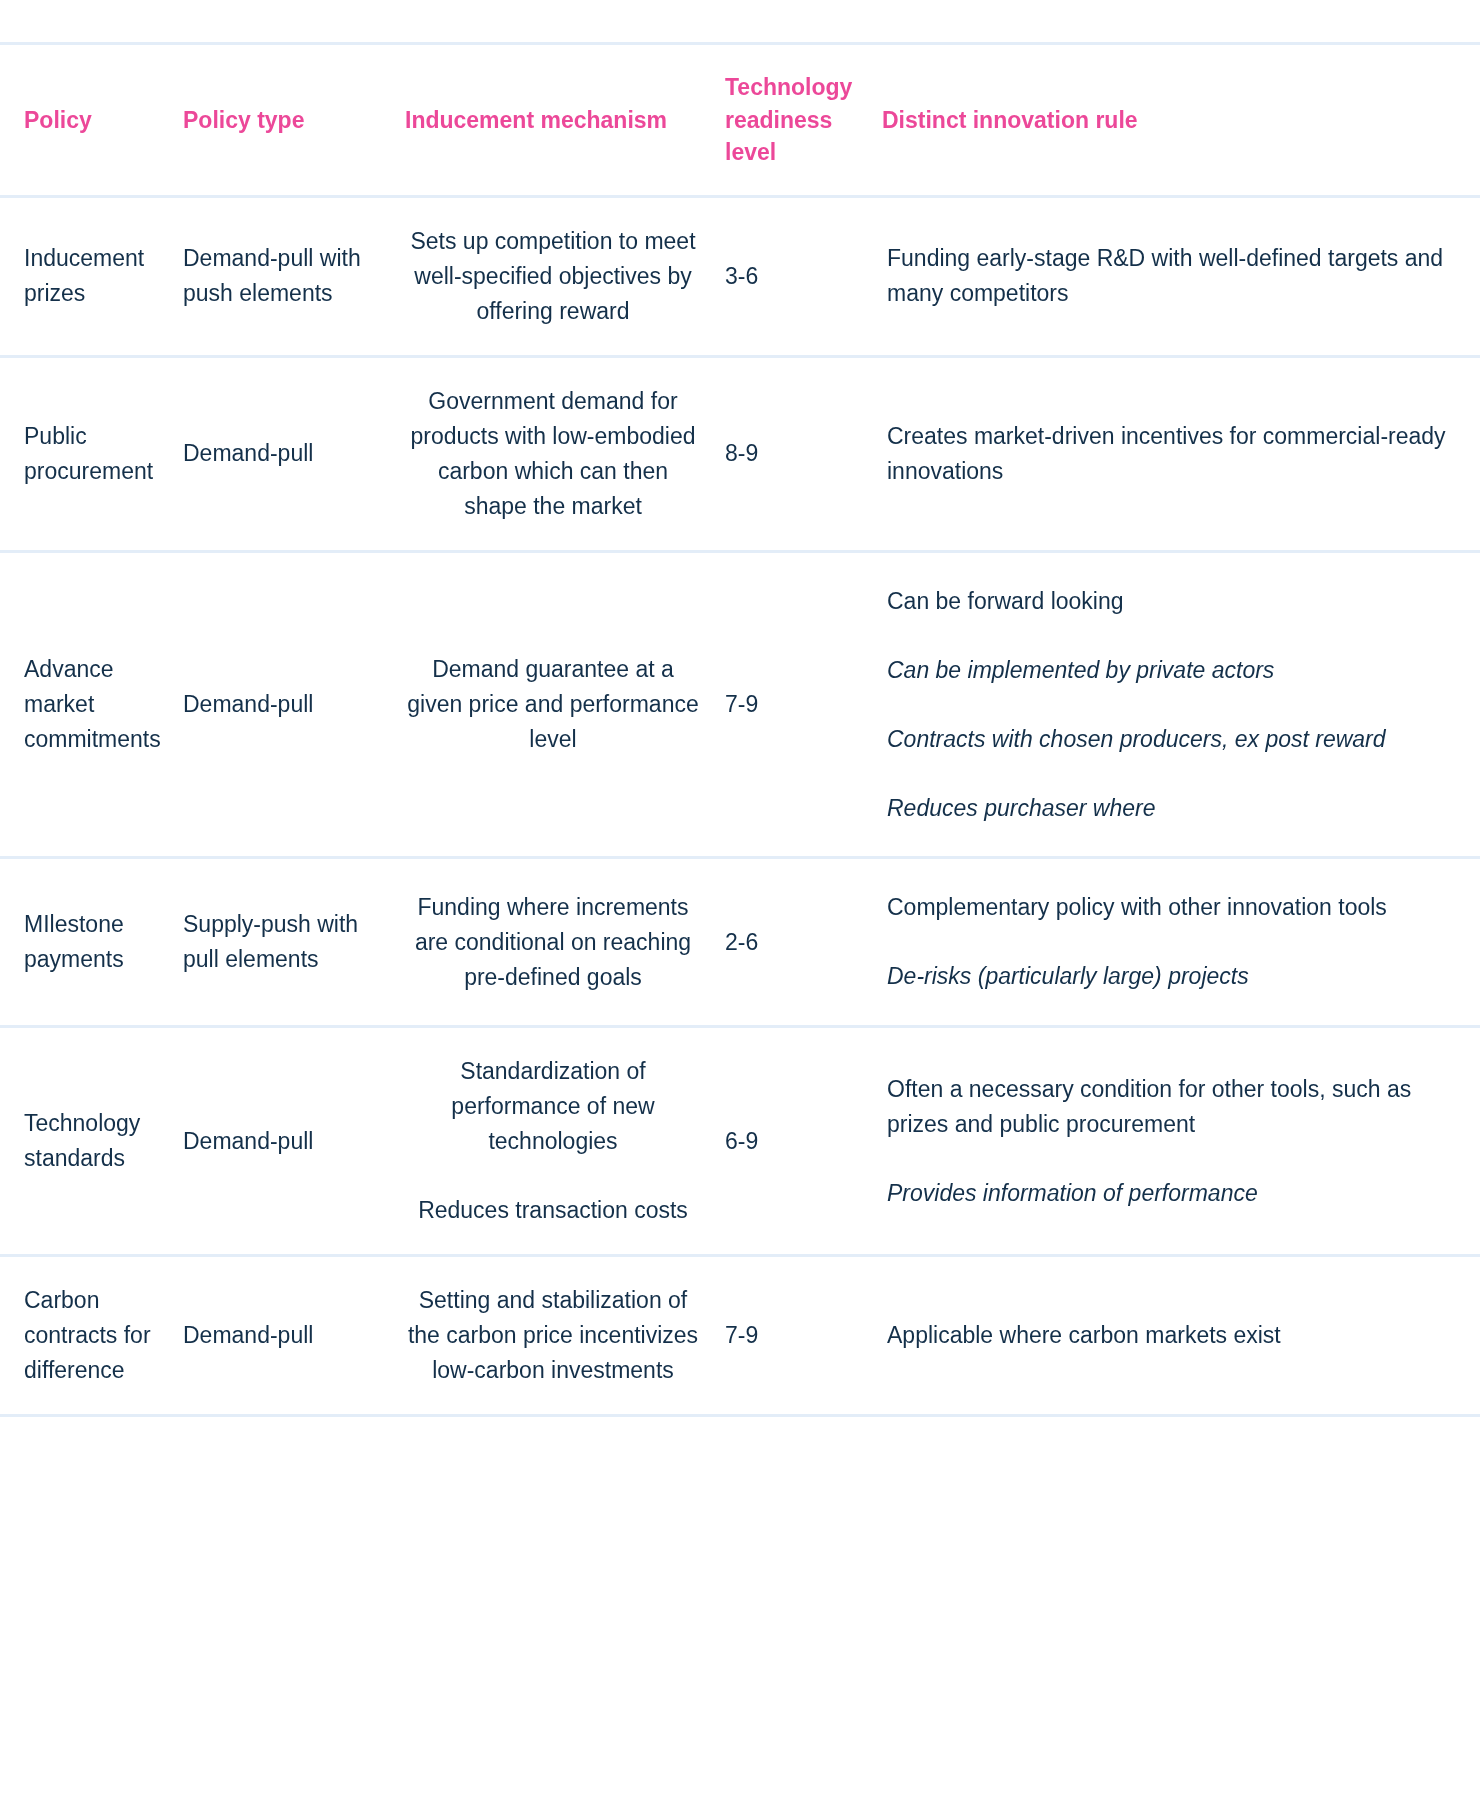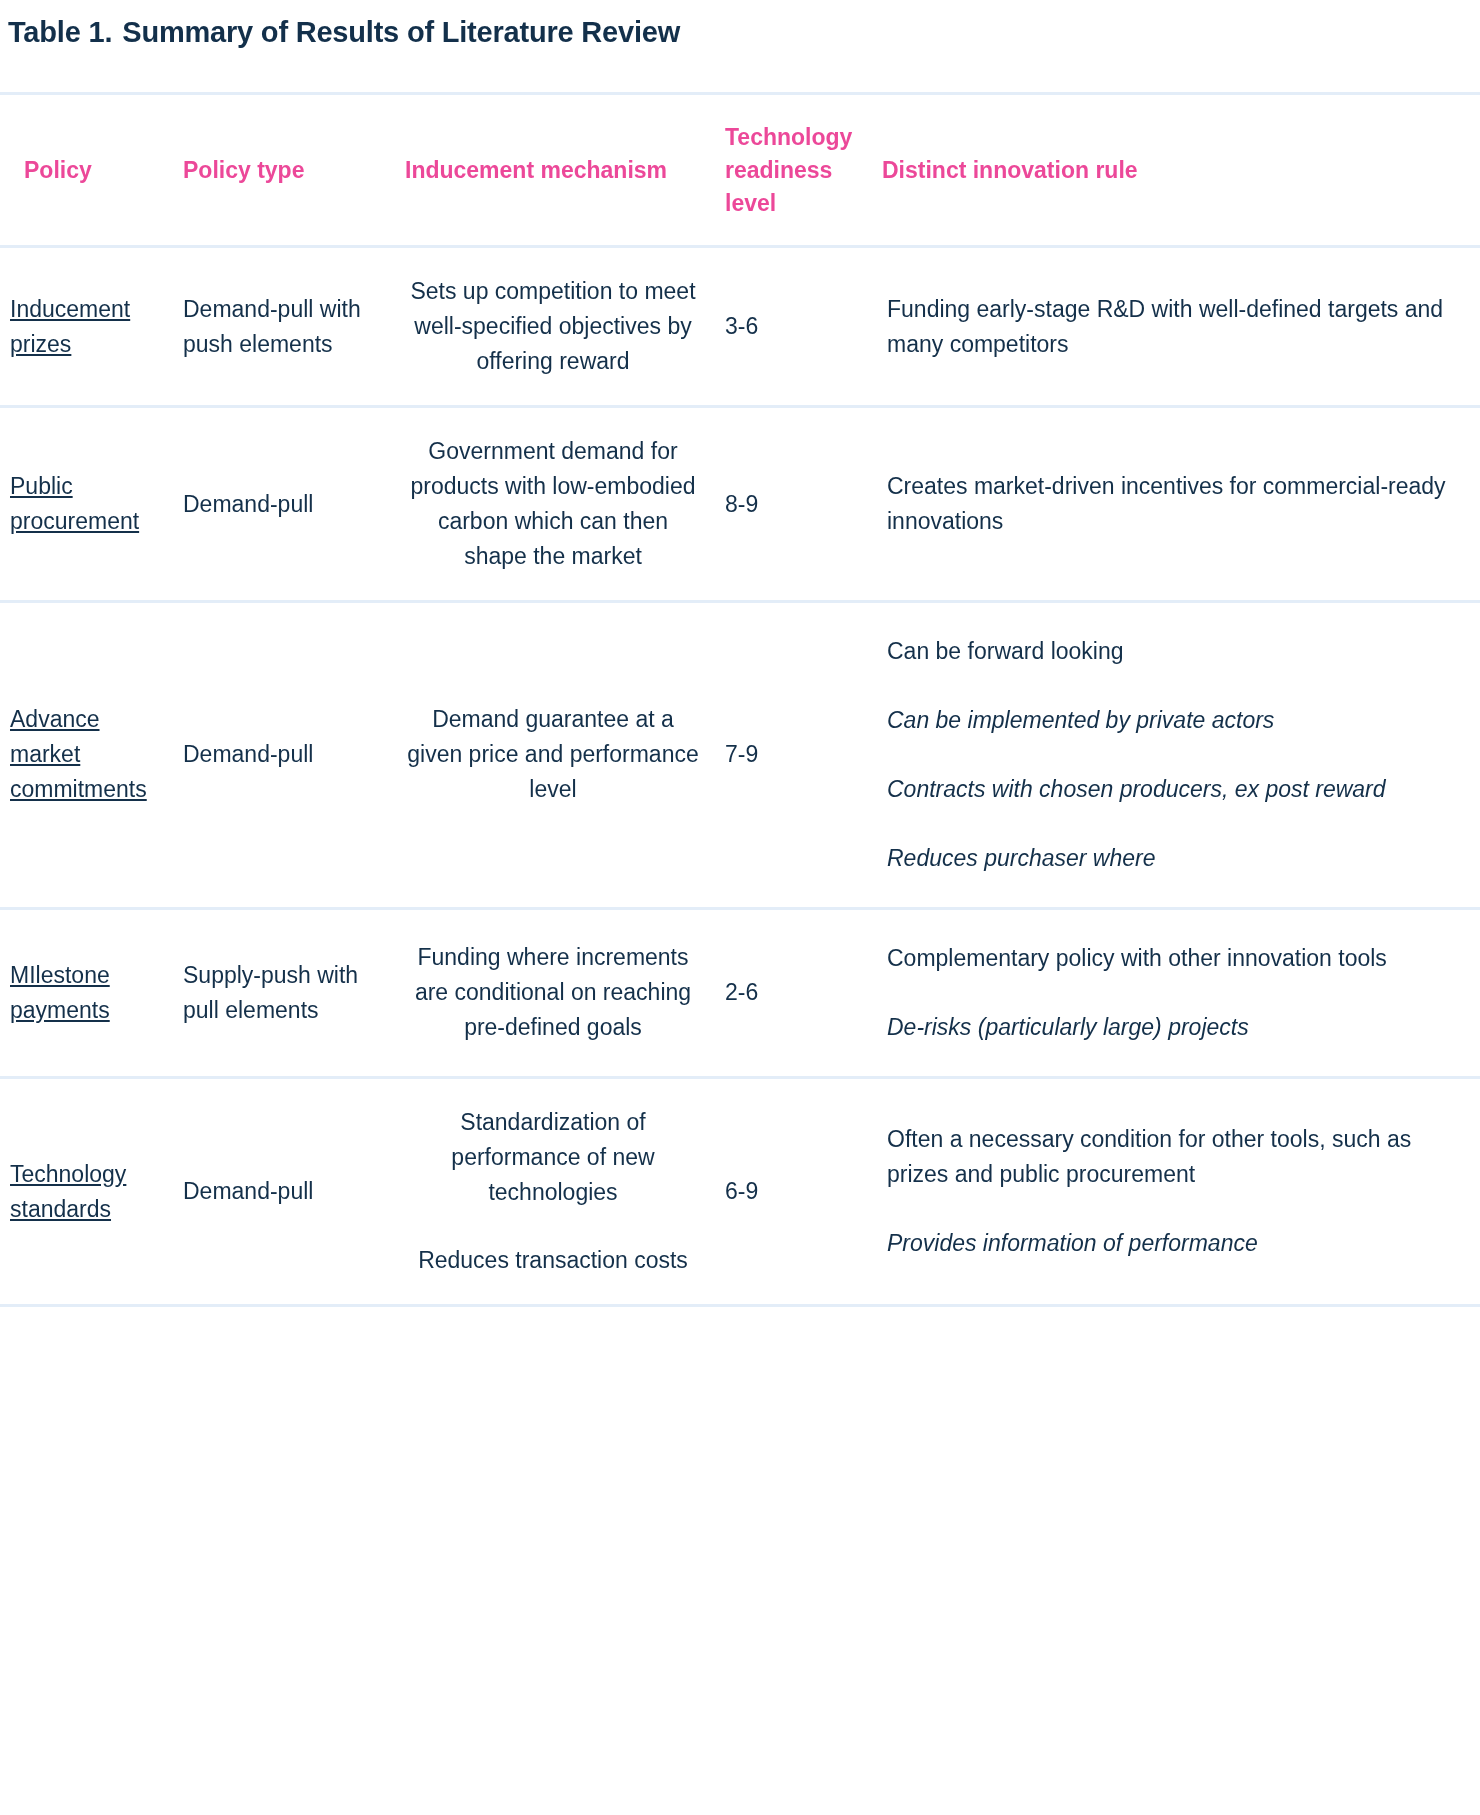--- a/index.html
+++ b/index.html
@@ -56,37 +56,34 @@
 
   tbody td {
     vertical-align: middle;
     font-size: 23px;
     font-weight: normal;
     color: #14304a;
     line-height: 1.52;
     padding: 26px 24px 26px 0;
     border-bottom: 3px solid #e3edf8;
   }
-  tbody td.first { padding-left: 10px; text-decoration: underline; }
+  tbody td.first { padding-left: 24px; }
   tbody tr:last-child td { border-bottom: 3px solid #e3edf8; }
 
   .para { margin: 0; text-align: center; }
   .para + .para { margin-top: 34px; }
 
   .rule-list { margin: 5px; padding: 0; list-style: none; }
   .rule-list li + li { margin-top: 34px; font-style: italic; }
 </style>
 </head>
 <body>
 
 <div class="page">
 
-  <div class="table-caption">
-    <span class="caption-num">Table 1.</span><span>Summary of Results of Literature Review</span>
-  </div>
 
   <table class="lit-table">
     <colgroup>
       <col class="c-policy">
         <col class="c-type">
         <col class="c-mech">
         <col class="c-trl">
         <col class="c-rule">
     </colgroup>
     <thead>
@@ -163,16 +160,29 @@
             <p class="para">Reduces transaction costs</p>
           </td>
           <td>6-9</td>
           <td>
             <ul class="rule-list">
               <li>Often a necessary condition for other tools, such as prizes and public procurement</li>
               <li>Provides information of performance</li>
             </ul>
           </td>
         </tr>
+        <tr>
+          <td class="first">Carbon contracts for difference</td>
+          <td>Demand-pull</td>
+          <td>
+            <p class="para">Setting and stabilization of the carbon price incentivizes low-carbon investments</p>
+          </td>
+          <td>7-9</td>
+          <td>
+            <ul class="rule-list">
+              <li>Applicable where carbon markets exist</li>
+            </ul>
+          </td>
+        </tr>
       </tbody>
   </table>
 
 </div>
 
 </body></html>

